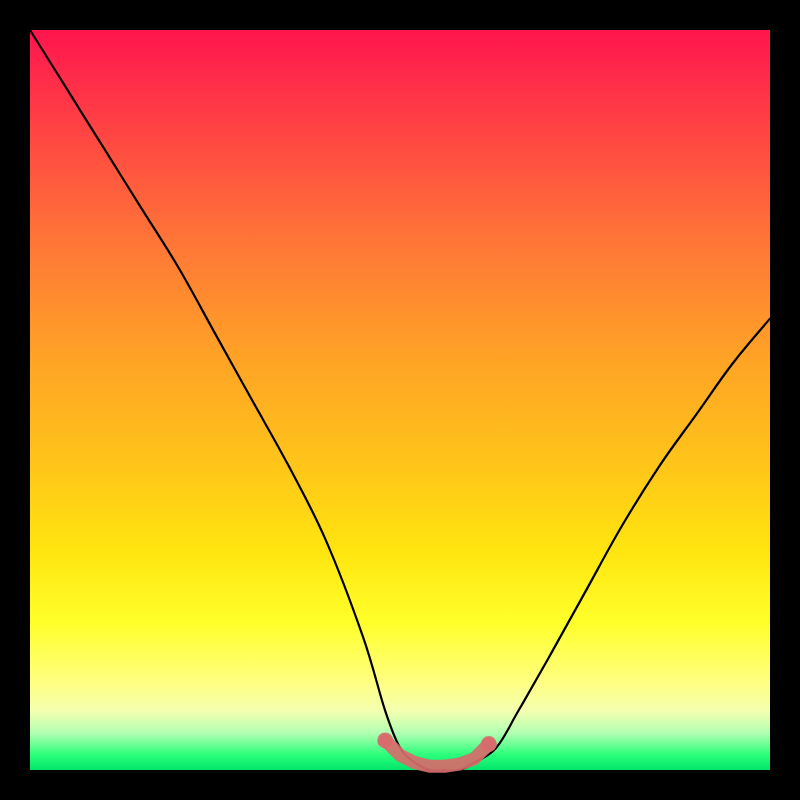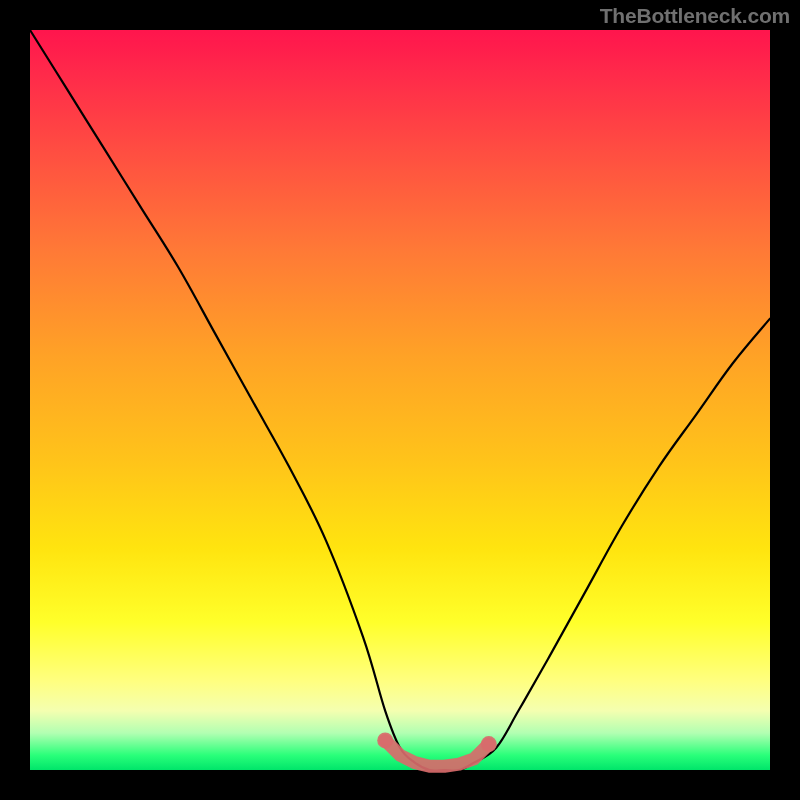--- a/index.html
+++ b/index.html
@@ -69,14 +69,13 @@
     <g>
       <path id="curve-path" fill="none" stroke="#000000" stroke-width="2.2" stroke-linecap="round" d="M 0.0 0.0 C 6.7 10.7, 23.7 37.9, 37.0 59.2 C 50.3 80.5, 60.7 97.1, 74.0 118.4 C 87.3 139.7, 97.7 156.3, 111.0 177.6 C 124.3 198.9, 134.7 214.2, 148.0 236.8 C 161.3 259.4, 171.7 279.4, 185.0 303.4 C 198.3 327.4, 208.7 346.0, 222.0 370.0 C 235.3 394.0, 245.7 411.3, 259.0 436.6 C 272.3 461.9, 282.7 480.0, 296.0 510.6 C 309.3 541.2, 322.3 576.2, 333.0 606.8 C 343.7 637.4, 348.5 660.8, 355.2 680.8 C 361.9 700.8, 364.7 708.5, 370.0 717.8 C 375.3 727.1, 379.5 728.6, 384.8 732.6 C 390.1 736.6, 394.3 738.7, 399.6 740.0 C 404.9 741.3, 409.1 740.0, 414.4 740.0 C 419.7 740.0, 423.9 741.3, 429.2 740.0 C 434.5 738.7, 437.3 736.6, 444.0 732.6 C 450.7 728.6, 458.2 727.1, 466.2 717.8 C 474.2 708.5, 479.1 696.8, 488.4 680.8 C 497.7 664.8, 506.0 650.3, 518.0 629.0 C 530.0 607.7, 541.7 586.4, 555.0 562.4 C 568.3 538.4, 578.7 518.4, 592.0 495.8 C 605.3 473.2, 615.7 456.6, 629.0 436.6 C 642.3 416.6, 652.7 403.4, 666.0 384.8 C 679.3 366.2, 689.7 350.3, 703.0 333.0 C 716.3 315.7, 733.3 296.6, 740.0 288.6"></path>
     </g>
     <g id="marker-group">
         <path d="M 355.2 710.4 L 370.0 725.2 L 384.8 732.6 L 399.6 736.3 L 414.4 736.3 L 429.2 734.1 L 444.0 728.9 L 458.8 714.1" fill="none" stroke="#d86b6b" stroke-width="13" stroke-linecap="round" stroke-linejoin="round" opacity="0.92"></path>
         <circle cx="355.2" cy="710.4" r="8" fill="#d86b6b" opacity="0.92"></circle>
         <circle cx="458.8" cy="714.1" r="8" fill="#d86b6b" opacity="0.92"></circle>
       </g>
   </svg>
 
-  <div class="watermark">TheBottleneck.com</div>
 </div>
 
 </body></html>

